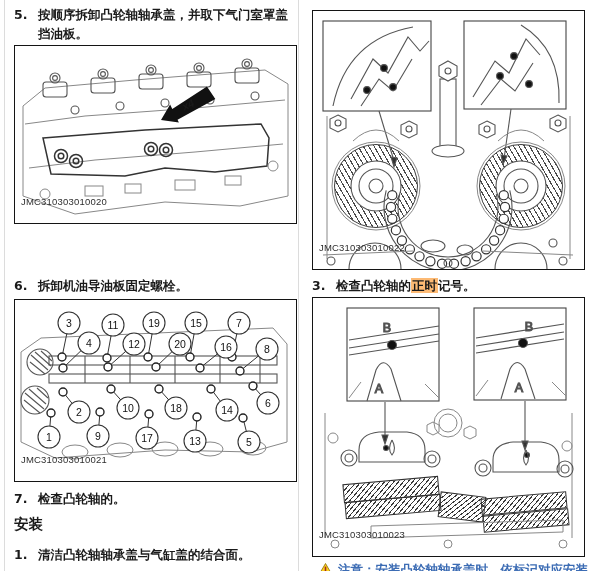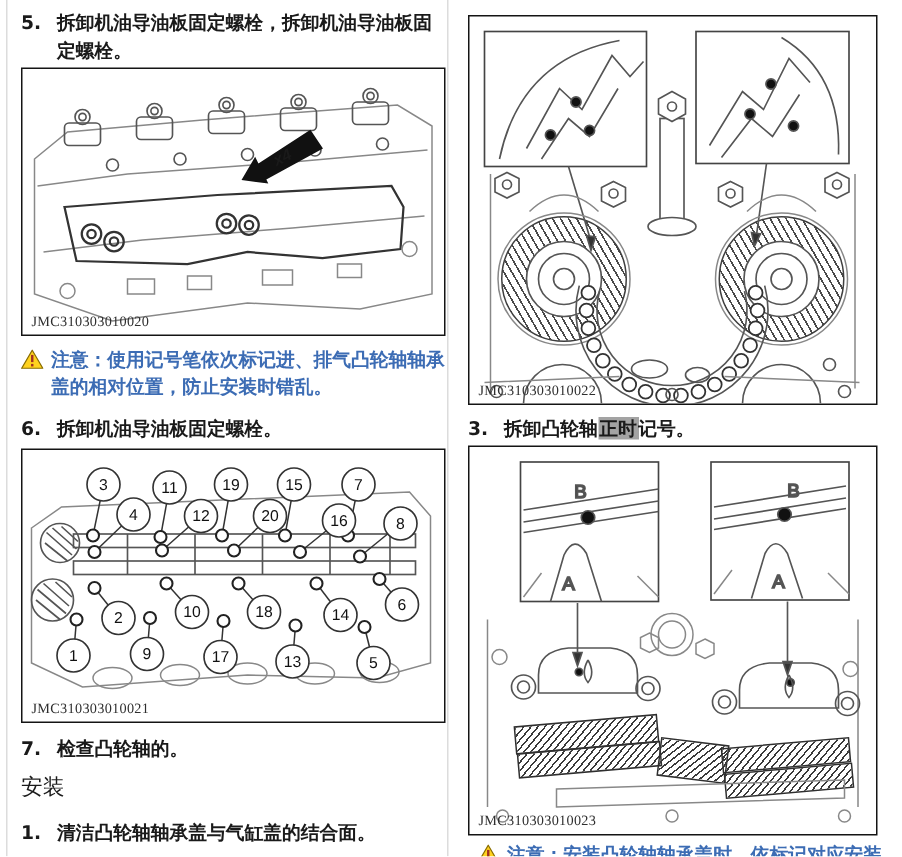--- a/index.html
+++ b/index.html
@@ -2,49 +2,49 @@
 <html><head>
 <meta charset="utf-8">
 <style>
   html,body{margin:0;padding:0;background:#fff;}
   .page{position:relative;width:601px;height:571px;background:#fff;overflow:hidden;
         font-family:"DejaVu Sans",sans-serif;color:#1a1a1a;}
   .vline{position:absolute;top:0;bottom:0;width:1px;background:#dcdcdc;}
   .step{position:absolute;display:flex;font-size:12.5px;line-height:1.5;font-weight:600;}
   .step .num{flex:none;width:24px;font-weight:700;}
   .step .txt{flex:1;}
-  .heading{position:absolute;font-size:14.5px;font-weight:400;}
+  .heading{position:absolute;font-size:14.5px;font-weight:700;}
   .warn{position:absolute;display:flex;font-size:12.5px;line-height:1.45;font-weight:600;}
   .warn .wicon{flex:none;margin:2px 5px 0 0;}
   .warn .wtxt{flex:1;color:#3c6cb4;}
   .warn .wlabel{font-weight:700;}
-  .hl{background:#a3a3a3;padding:0 1px;}
+  .hl{background:#fdba74;padding:0 1px;}
   .fig{position:absolute;border:1.5px solid #141414;background:#fff;}
   .fig svg{position:absolute;left:0;top:0;}
-  .figcode{position:absolute;left:6px;bottom:3px;font-family:Liberation Serif, serif;
+  .figcode{position:absolute;left:6px;bottom:16px;font-family:Liberation Sans, sans-serif;
            font-size:9.5px;color:#2e2e2e;letter-spacing:.2px;z-index:5;}
   .gear{position:absolute;width:82px;height:82px;border-radius:50%;border:1.6px solid #3f3f3f;
         background:repeating-linear-gradient(60deg,#4a4a4a 0 1.1px,transparent 1.1px 4.6px);}
   .hatch{position:absolute;border:1px solid #2f2f2f;
          background:repeating-linear-gradient(135deg,#3a3a3a 0 1px,transparent 1px 3.6px);}
   .ln{stroke:#555;fill:none;stroke-width:1.1;}
   .lt{stroke:#888;fill:none;stroke-width:1;}
   .bold-ln{stroke:#333;fill:none;stroke-width:1.5;}
   text.svgt{font-family:"Liberation Sans",sans-serif;fill:#1a1a1a;}
 </style>
 </head>
 <body>
 
 <div class="page">
   <div class="vline" style="left:4px"></div>
   <div class="vline" style="left:298px"></div>
 
   <div class="step" style="left:14px;top:6px;width:283px">
     <span class="num">5.</span>
-    <span class="txt">拆卸机油导油板固定螺栓，拆卸机油导油板固定螺栓。</span>
+    <span class="txt">按顺序拆卸凸轮轴轴承盖，并取下气门室罩盖挡油板。</span>
   </div>
 
   <div class="fig" style="left:14px;top:45px;width:281px;height:177px">
     <svg width="281" height="177" viewBox="0 0 281 177">
       <path class="lt" d="M8,60 L30,42 L120,34 L170,30 L250,24 L273,38 L273,150 L225,160 L150,156 L60,168 L8,150 Z"></path>
       <path class="lt" d="M14,122 L80,114 L180,106 L268,98"></path>
       <path class="lt" d="M10,78 L70,70 L180,62 L270,54"></path>
       <g class="ln">
         <rect x="28" y="36" width="24" height="15" rx="3"></rect>
           <circle cx="40" cy="32" r="5"></circle>
@@ -87,30 +87,20 @@
           <circle cx="258" cy="120" r="5"></circle>
       </g>
       <g transform="translate(146,74) rotate(-26)">
         <polygon points="0,0 15,-10 15,-5 56,-10 58,5 15,7 15,10" fill="#111"></polygon>
         <text class="svgt" x="25" y="2" font-size="11" font-weight="bold" font-style="italic" fill="#fff">x4</text>
       </g>
     </svg>
     <div class="figcode">JMC310303010020</div>
   </div>
 
-  <div class="warn" style="left:14px;top:231px;width:284px">
-    <span class="wicon">
-      <svg width="15" height="13" viewBox="0 0 15 13">
-          <polygon points="7.5,0.5 14.5,12.5 0.5,12.5" fill="#ffd21e" stroke="#8a6d00" stroke-width="0.8"></polygon>
-          <rect x="6.7" y="3.6" width="1.6" height="4.8" fill="#a03020"></rect>
-          <rect x="6.7" y="9.6" width="1.6" height="1.7" fill="#a03020"></rect>
-        </svg>
-    </span>
-    <span class="wtxt"><span class="wlabel">注意：</span><span>使用记号笔依次标记进、排气凸轮轴轴承盖的相对位置，防止安装时错乱。</span></span>
-  </div>
 
   <div class="step" style="left:14px;top:277px;width:283px">
     <span class="num">6.</span>
     <span class="txt">拆卸机油导油板固定螺栓。</span>
   </div>
 
   <div class="fig" style="left:14px;top:299px;width:281px;height:181px">
     <svg width="281" height="181" viewBox="0 0 281 181">
       <path class="lt" d="M6,52 L26,38 L258,28 L272,44 L272,142 L236,152 L150,150 L40,158 L6,142 Z"></path>
       <g class="ln">
@@ -318,21 +308,21 @@
           <circle cx="135" cy="252" r="4"></circle>
           <circle cx="250" cy="250" r="4"></circle>
           <circle cx="240" cy="232" r="4"></circle>
       </g>
     </svg>
     <div class="figcode">JMC310303010022</div>
   </div>
 
   <div class="step" style="left:312px;top:277px;width:272px">
     <span class="num">3.</span>
-    <span class="txt"><span>拆卸凸轮轴</span><span class="hl">正时</span><span>记号。</span></span>
+    <span class="txt"><span>检查凸轮轴的</span><span class="hl">正时</span><span>记号。</span></span>
   </div>
 
   <div class="fig" style="left:312px;top:297px;width:271px;height:258px">
     <div class="hatch" style="left:30px;top:182px;width:94px;height:17px;transform:rotate(-5deg)"></div>
     <div class="hatch" style="left:32px;top:200px;width:94px;height:15px;transform:rotate(-5deg)"></div>
     <div class="hatch" style="left:126px;top:196px;width:44px;height:24px;transform:rotate(7deg)"></div>
     <div class="hatch" style="left:168px;top:197px;width:84px;height:15px;transform:rotate(-5deg)"></div>
     <div class="hatch" style="left:170px;top:214px;width:84px;height:15px;transform:rotate(-5deg)"></div>
     <svg width="271" height="258" viewBox="0 0 271 258">
       <g class="ln">

